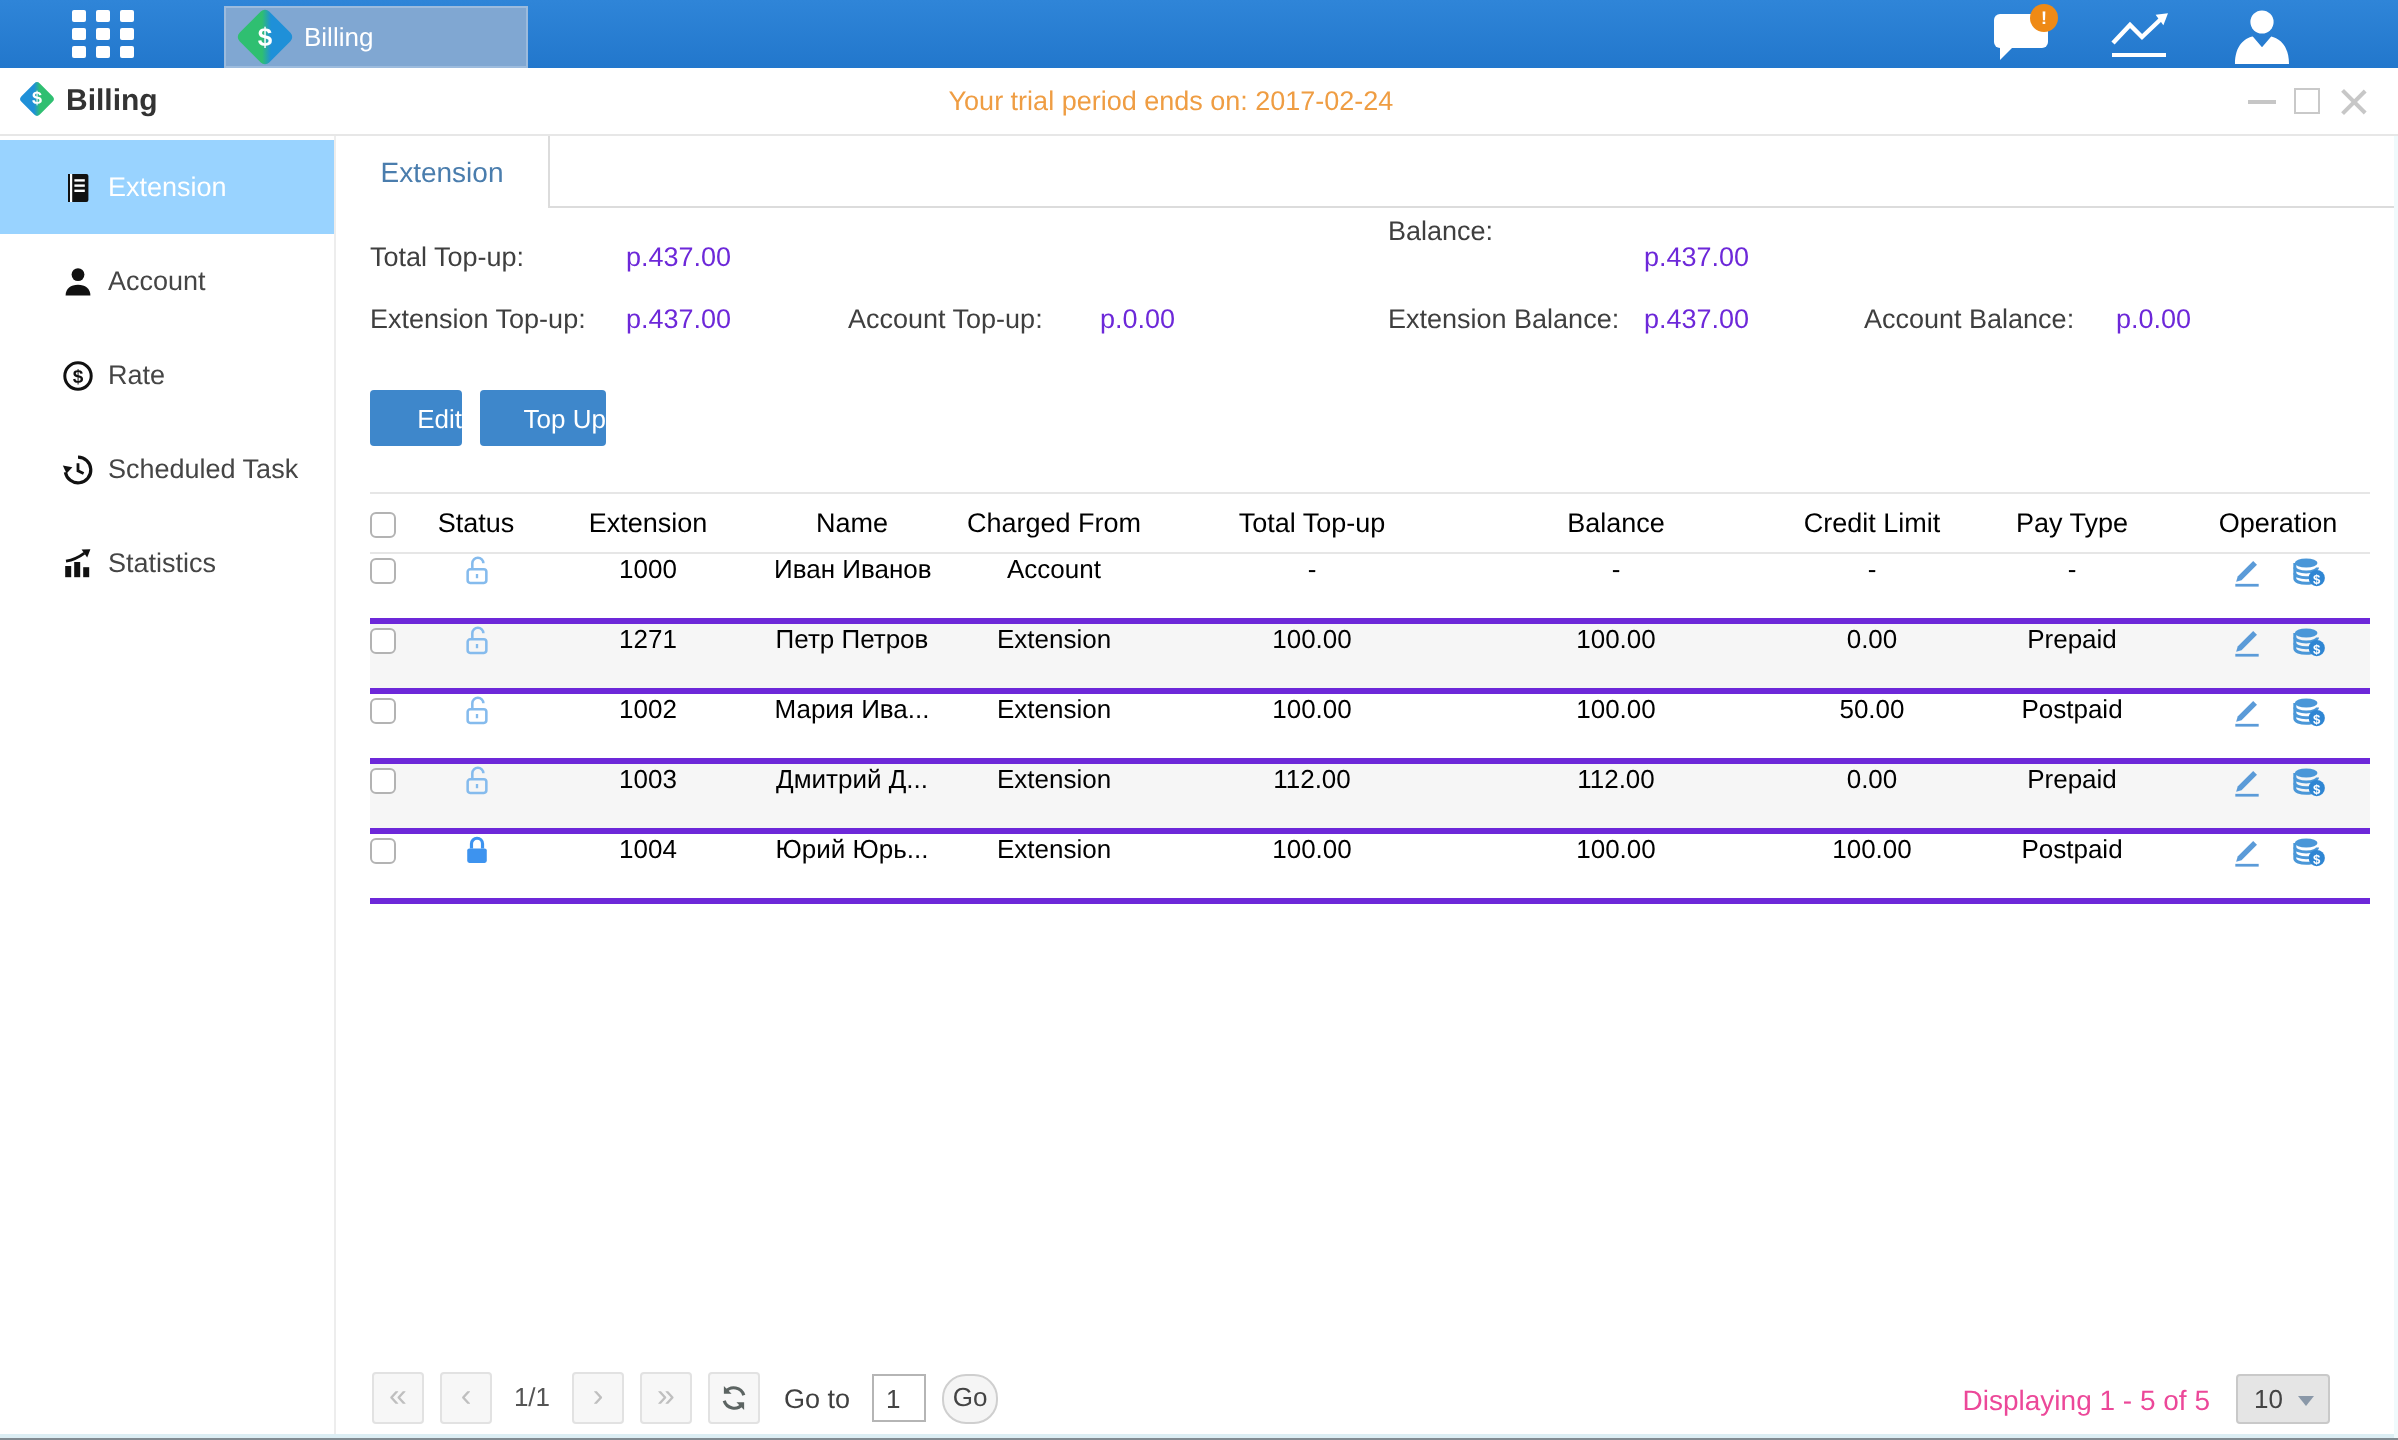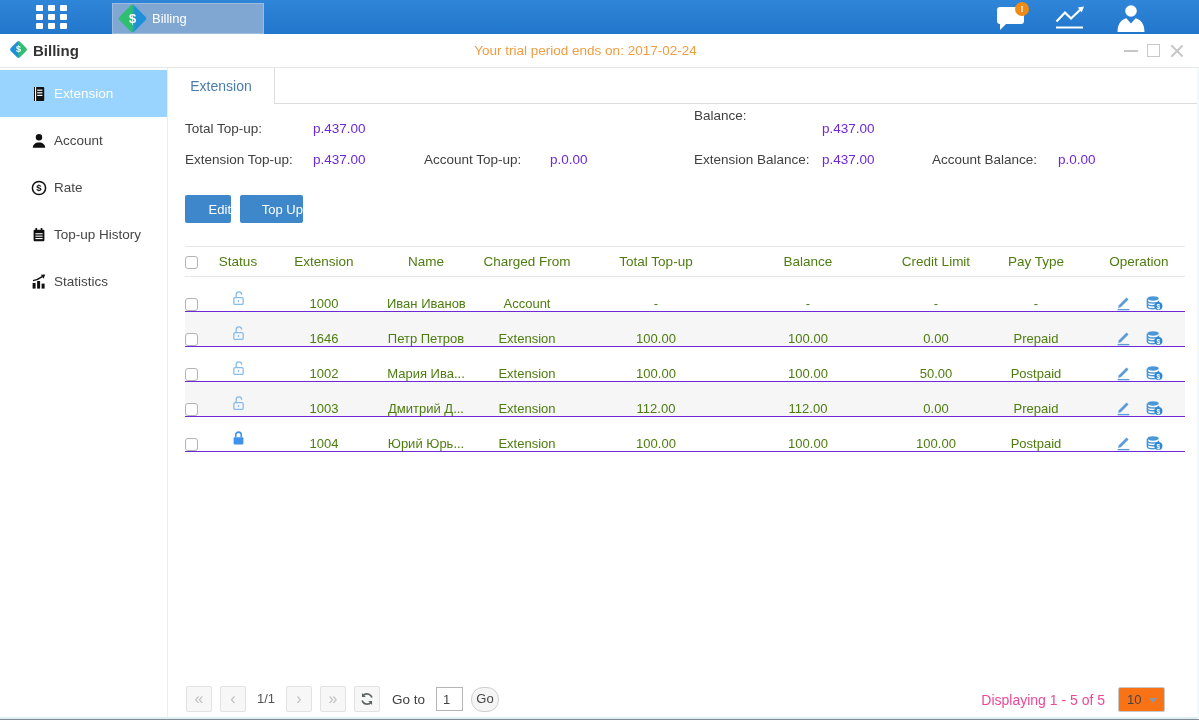--- a/index.html
+++ b/index.html
@@ -30,44 +30,44 @@
 .sidebar{position:absolute;left:0;top:68px;width:168px;height:652px;background:#fff;border-right:1px solid #ededed;padding-top:2px}
 .sb-item{height:47px;display:flex;align-items:center;padding-left:30px;gap:7px;font-size:13.5px;color:#454545}
 .sb-item.selected{background:#99d3ff;color:#fff}
 .ic{display:inline-flex;width:17px;height:17px;align-items:center;justify-content:center}
 .content{position:absolute;left:168px;top:68px;width:1031px;height:652px}
 .tab{position:absolute;left:0;top:0;width:107px;height:36px;background:#fff;border-right:1px solid #dcdcdc;text-align:center;line-height:36px;color:#4a7dad;font-size:14px}
 .tabline{position:absolute;left:107px;right:0;top:35px;height:1px;background:#dcdcdc}
 .lab{position:absolute;font-weight:normal;font-size:13.5px;color:#3f3f3f}
 .val{position:absolute;font-size:13.5px;color:#6d28d9}
 .btn{position:absolute;top:127px;height:28px;background:#3e87cb;color:#fff;font-size:13px;border:none;border-radius:2px;text-align:right;font-family:"Liberation Sans",sans-serif}
-.tbl{position:absolute;left:17px;top:178px;width:1000px;color:#4d7c0f}
+.tbl{position:absolute;left:17px;top:178px;width:1000px;color:#000000}
 .thead{display:flex;height:31px;align-items:center;border-top:1px solid #e6e6e6;border-bottom:1px solid #e6e6e6;font-size:13.5px}
-.trow{display:flex;height:35px;align-items:flex-end;border-bottom:1px solid #6d28d9;font-size:13px}
+.trow{display:flex;height:35px;align-items:flex-start;border-bottom:3px solid #6d28d9;font-size:13px}
 .trow:nth-child(even){background:#f6f6f6}
 .cell{text-align:center;white-space:nowrap}
 .c-cb{width:30px;text-align:left}
 .c-status{width:46px}
 .c-ext{width:126px}
 .c-name{width:78px}
 .c-charged{width:124px}
 .c-total{width:134px}
 .c-balance{width:170px}
 .c-credit{width:86px}
 .c-pay{width:114px}
 .c-op{width:92px;display:flex;justify-content:center;gap:14px;align-items:center}
 .checkbox{display:inline-block;width:13px;height:13px;border:1px solid #b3b3b3;border-radius:3px;background:#fff;vertical-align:middle}
 .footer{position:absolute;left:0;top:618px;width:1031px;height:30px}
 .pbtn{position:absolute;width:26px;height:26px;background:#f7f7f7;border:1px solid #e2e2e2;border-radius:2px;text-align:center;line-height:23px;color:#bfbfbf;font-size:16px}
 .pind{position:absolute;left:80px;width:36px;text-align:center;line-height:26px;font-size:13px;color:#555}
 .goto-label{position:absolute;left:224px;top:6px;font-size:13.5px;color:#404040}
 .goto-input{position:absolute;left:268px;top:1px;width:27px;height:24px;border:1px solid #b5b5b5;padding-left:6px;font-size:13px;color:#444;font-family:"Liberation Sans",sans-serif}
 .go-btn{position:absolute;left:303px;top:1px;width:28px;height:25px;background:#f5f5f5;border:1px solid #cfcfcf;border-radius:12px;font-size:13px;color:#444;line-height:22px;text-align:center;font-family:"Liberation Sans",sans-serif}
 .displaying{position:absolute;right:94px;top:6px;font-size:14px;color:#ec4899}
-.pselect{position:absolute;left:950px;top:1px;width:47px;height:25px;border:1px solid #c9c9c9;border-radius:2px;background:#f97316;font-size:13px;color:#444;line-height:23px;padding-left:8px}
+.pselect{position:absolute;left:950px;top:1px;width:47px;height:25px;border:1px solid #c9c9c9;border-radius:2px;background:#e5e5e5;font-size:13px;color:#444;line-height:23px;padding-left:8px}
 .pselect .caret{position:absolute;right:7px;top:10px;width:0;height:0;border-left:4.5px solid transparent;border-right:4.5px solid transparent;border-top:5.5px solid #8a98a8}
 .bottom-tint{position:absolute;left:0;bottom:1px;width:100%;height:2px;background:#dceef4}
 .bottom-edge{position:absolute;left:0;bottom:0;width:100%;height:1px;background:#828b92}
 .right-edge{position:absolute;right:0;top:68px;bottom:1px;width:2px;background:#f0fafc}
 </style>
 </head>
 <body>
 
 <div class="page">
   <div class="topbar">
@@ -147,29 +147,26 @@
           <svg width="16" height="16" viewBox="0 0 16 16">
             <circle cx="8" cy="8" r="6.6" fill="none" stroke="#111" stroke-width="1.5"></circle>
             <text x="8" y="11.4" font-size="9.5" font-weight="bold" text-anchor="middle" fill="#111" font-family="Liberation Sans">$</text>
           </svg>
         </span>
         <span>Rate</span>
       </div>
       <div class="sb-item">
         <span class="ic">
           <svg width="16" height="16" viewBox="0 0 16 16">
-            <rect x="2.6" y="2.8" width="10.8" height="11.4" rx="1" fill="#111"></rect>
-            <rect x="4.4" y="1" width="1.7" height="3" fill="#111"></rect>
-            <rect x="9.7" y="1" width="1.7" height="3" fill="#111"></rect>
-            <rect x="4.4" y="6.2" width="7.2" height="1.1" fill="#fff"></rect>
-            <rect x="4.4" y="8.6" width="7.2" height="1.1" fill="#fff"></rect>
-            <rect x="4.4" y="11" width="7.2" height="1.1" fill="#fff"></rect>
-          </svg>
-        </span>
-        <span>Top-up History</span>
+            <path d="M8 1.6a6.4 6.4 0 1 1-6.3 7.5" fill="none" stroke="#111" stroke-width="1.6"></path>
+            <path d="M0.4 5.8 L2.3 9.8 L5.2 6.6 Z" fill="#111"></path>
+            <path d="M8 4.6 V8.4 L10.8 9.8" fill="none" stroke="#111" stroke-width="1.4"></path>
+          </svg>
+        </span>
+        <span>Scheduled Task</span>
       </div>
       <div class="sb-item">
         <span class="ic">
           <svg width="16" height="16" viewBox="0 0 16 16">
             <rect x="1.6" y="9" width="3" height="5.6" fill="#111"></rect>
             <rect x="6.1" y="7" width="3" height="7.6" fill="#111"></rect>
             <rect x="10.6" y="9.6" width="3" height="5" fill="#111"></rect>
             <path d="M2 6.6 Q7 5.8 11.2 2.6" stroke="#111" stroke-width="1.4" fill="none"></path>
             <path d="M9.8 0.8 L14.2 0.6 L12.6 4.8 Z" fill="#111"></path>
           </svg>
@@ -249,21 +246,21 @@
           </div>
           <div class="trow">
             <span class="cell c-cb"><span class="checkbox"></span></span>
             <span class="cell c-status"><span class="ic">
                 <svg width="19" height="19" viewBox="0 0 16 16">
                   <rect x="3.6" y="7.2" width="8.8" height="6.4" rx="1.2" fill="none" stroke="#85bbed" stroke-width="1.2"></rect>
                   <path d="M5.8 7V4.4a2.6 2.6 0 0 1 5.2 0" fill="none" stroke="#85bbed" stroke-width="1.2"></path>
                   <path d="M8 9.4v2" stroke="#85bbed" stroke-width="1.1"></path>
                 </svg>
               </span></span>
-            <span class="cell c-ext">1646</span>
+            <span class="cell c-ext">1271</span>
             <span class="cell c-name">Петр Петров</span>
             <span class="cell c-charged">Extension</span>
             <span class="cell c-total">100.00</span>
             <span class="cell c-balance">100.00</span>
             <span class="cell c-credit">0.00</span>
             <span class="cell c-pay">Prepaid</span>
             <span class="cell c-op">
               <span class="ic">
                 <svg width="17" height="17" viewBox="0 0 16 16">
                   <path d="M3.6 10.6 L10.9 3.3 L12.7 5.1 L5.4 12.4 L2.9 13.1 Z" fill="#5b9bd8"></path>

